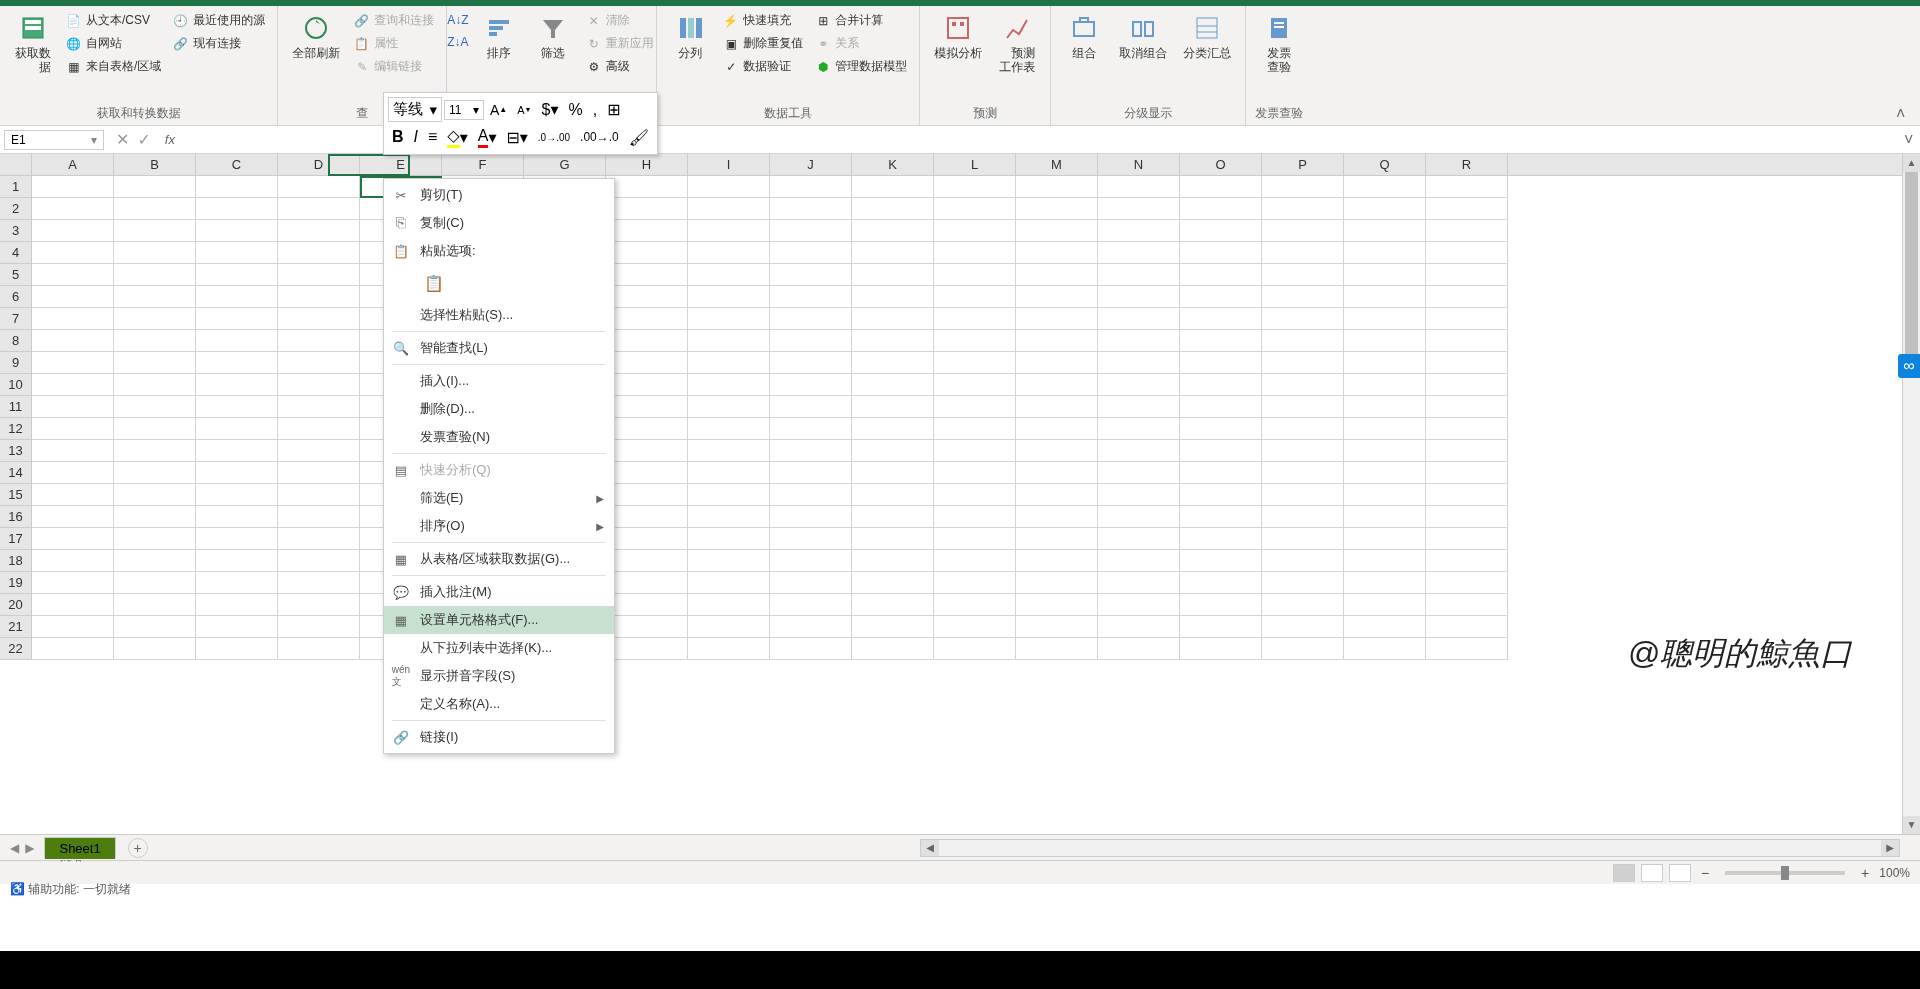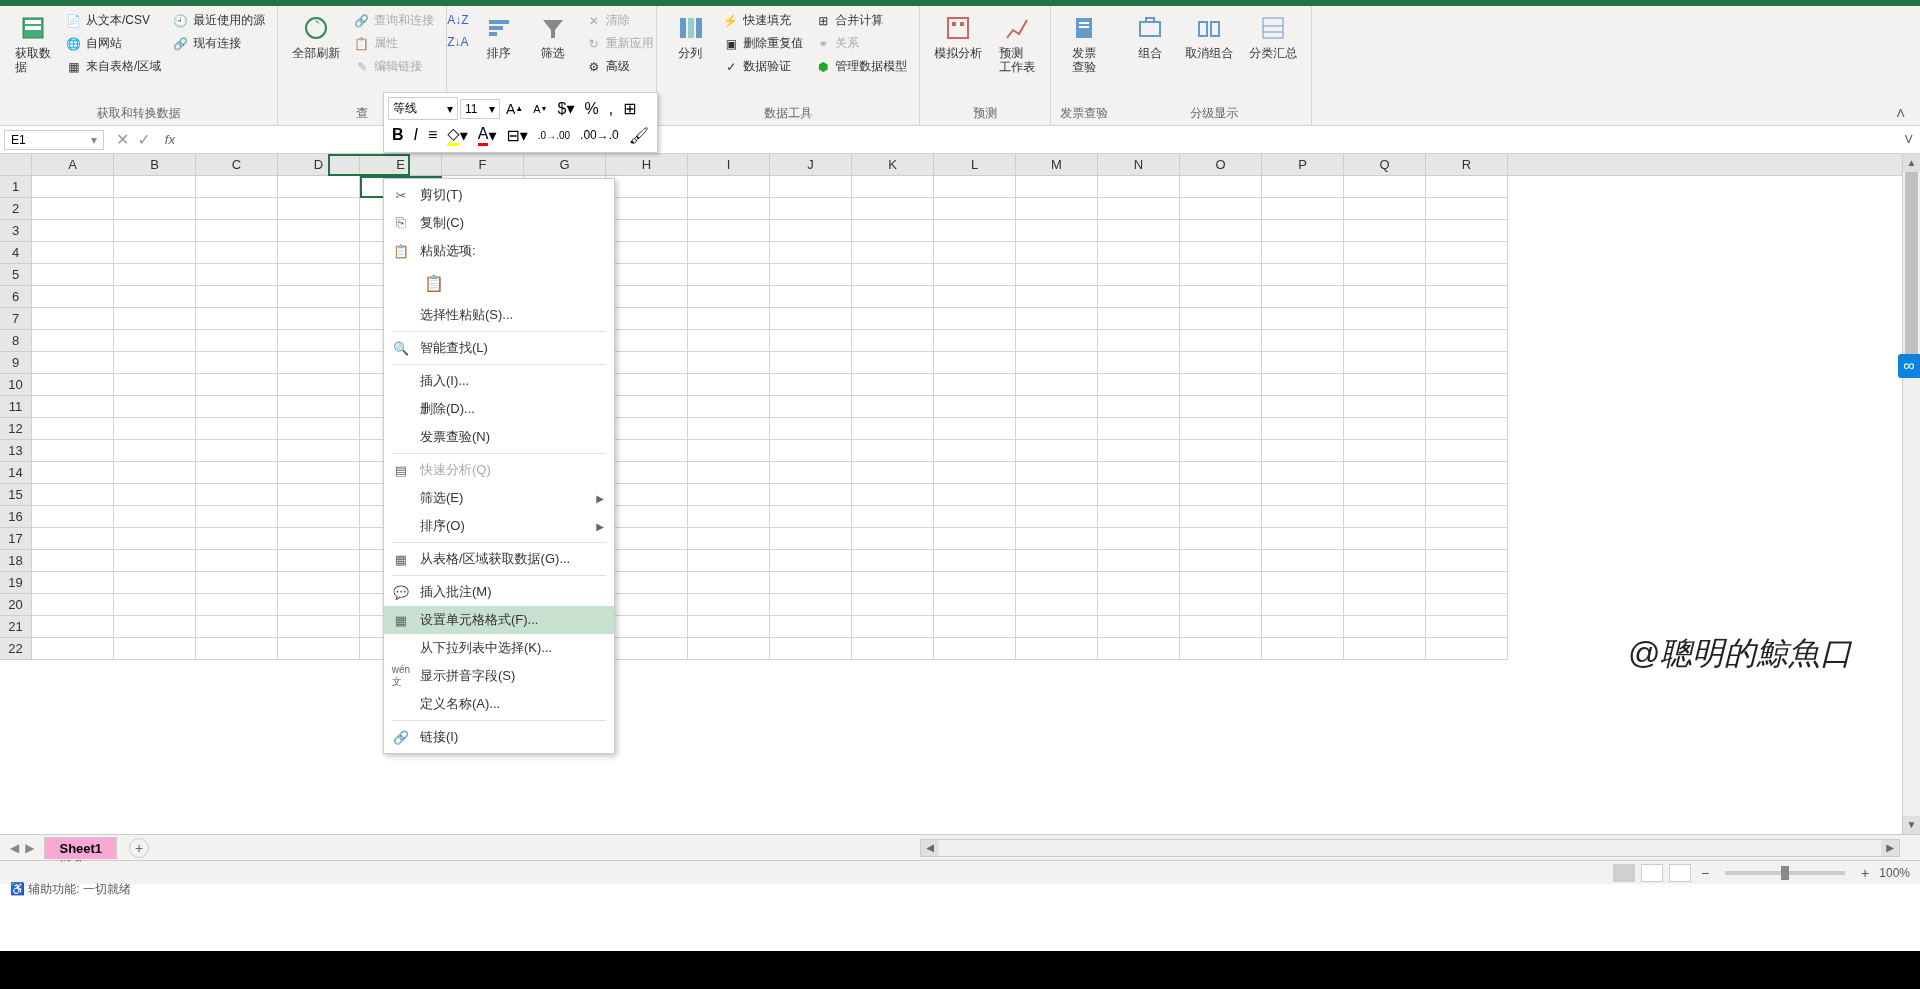--- a/index.html
+++ b/index.html
@@ -6,31 +6,31 @@
 body { background: #fff; width: 1920px; height: 989px; overflow: hidden; position: relative; }
 
 .top-tabs { height: 6px; background: #217346; display: flex; }
 
 .ribbon { height: 120px; background: #f3f2f1; border-bottom: 1px solid #d4d4d4; display: flex; position: relative; }
 .ribbon-group { border-right: 1px solid #d4d4d4; padding: 4px 8px 0; display: flex; flex-direction: column; justify-content: space-between; align-items: center; height: 120px; }
 .ribbon-group-content { display: flex; align-items: flex-start; gap: 4px; flex: 1; }
 .ribbon-group-label { font-size: 12px; color: #666; padding: 2px 0 4px; text-align: center; width: 100%; }
 .big-btn { display: flex; flex-direction: column; align-items: center; justify-content: center; padding: 2px 6px; min-width: 50px; cursor: pointer; }
 .big-btn .icon-box { width: 32px; height: 32px; display: flex; align-items: center; justify-content: center; }
-.big-btn .label { font-size: 12px; color: #333; text-align: left; line-height: 1.2; margin-top: 2px; }
+.big-btn .label { font-size: 12px; color: #333; text-align: right; line-height: 1.2; margin-top: 2px; }
 .small-btn-col { display: flex; flex-direction: column; gap: 2px; }
 .small-btn { display: flex; align-items: center; gap: 4px; padding: 2px 4px; font-size: 12px; color: #333; cursor: pointer; white-space: nowrap; }
 .small-btn.disabled { color: #aaa; }
 .small-icon { width: 16px; height: 16px; display: inline-flex; align-items: center; justify-content: center; }
 .collapse-ribbon { position: absolute; right: 8px; bottom: 4px; width: 16px; height: 16px; cursor: pointer; color: #666; }
 
 .mini-toolbar { position: absolute; left: 383px; top: 92px; background: #fff; border: 1px solid #ccc; box-shadow: 2px 2px 4px rgba(0,0,0,0.2); padding: 4px; z-index: 100; display: flex; flex-direction: column; gap: 2px; }
 .mini-row { display: flex; align-items: center; gap: 2px; }
 .mini-item { padding: 2px 4px; cursor: pointer; display: flex; align-items: center; }
-.font-name { border: 1px solid #ccc; padding: 2px 4px; width: 70px; font-size: 12px; display: flex; justify-content: space-between; align-items: center; }
+.font-name { border: 1px solid #ccc; padding: 2px 4px; width: 54px; font-size: 15px; display: flex; justify-content: space-between; align-items: center; }
 .font-size { border: 1px solid #ccc; padding: 2px 4px; width: 40px; font-size: 12px; display: flex; justify-content: space-between; align-items: center; }
 
 .name-fx-bar { height: 28px; border-bottom: 1px solid #d4d4d4; display: flex; align-items: center; background: #fff; }
 .name-box { width: 100px; border: 1px solid #ccc; margin: 0 4px; padding: 2px 6px; font-size: 12px; display: flex; justify-content: space-between; align-items: center; }
 .fx-controls { display: flex; gap: 8px; padding: 0 8px; color: #999; }
 .fx-controls span { cursor: pointer; }
 .fx-label { font-style: italic; font-size: 13px; color: #666; padding: 0 6px; }
 .formula-input { flex: 1; padding: 2px 6px; font-size: 12px; border: none; outline: none; }
 .fx-expand { width: 16px; color: #666; cursor: pointer; padding-right: 6px; }
 
@@ -56,21 +56,21 @@
 .ctx-icon { width: 18px; height: 18px; display: inline-flex; align-items: center; justify-content: center; color: #666; flex-shrink: 0; }
 .ctx-text { flex: 1; }
 .ctx-arrow { font-size: 10px; color: #666; }
 .ctx-sep { height: 1px; background: #e0e0e0; margin: 2px 8px; }
 .paste-icon-row { padding: 4px 10px 4px 36px; }
 .paste-icon-btn { width: 28px; height: 28px; border: 1px solid transparent; display: inline-flex; align-items: center; justify-content: center; cursor: pointer; }
 
 .sheet-tabs-bar { height: 26px; border-top: 1px solid #ccc; display: flex; align-items: center; background: #f3f2f1; position: relative; }
 .tab-nav { display: flex; gap: 6px; padding: 0 10px; color: #888; }
 .tab-nav span { cursor: pointer; font-size: 12px; }
-.sheet-tab { padding: 3px 14px; background: #f9a8d4; border: 1px solid #ccc; border-bottom: none; font-size: 13px; cursor: pointer; font-weight: bold; }
+.sheet-tab { padding: 3px 14px; background: #4d7c0f; border: 1px solid #ccc; border-bottom: none; font-size: 13px; cursor: pointer; }
 .add-sheet { width: 20px; height: 20px; border: 1px solid #ccc; border-radius: 50%; margin-left: 12px; display: flex; align-items: center; justify-content: center; font-size: 14px; color: #666; cursor: pointer; }
 .hscroll-area { position: absolute; right: 20px; left: 920px; top: 4px; height: 18px; background: #f0f0f0; border: 1px solid #ccc; }
 .hscroll-btn { position: absolute; width: 18px; height: 16px; background: #e0e0e0; text-align: center; font-size: 10px; line-height: 16px; cursor: pointer; top: 0; color: #666; }
 
 .status-bar { height: 24px; background: #f3f2f1; border-top: 1px solid #ccc; display: flex; align-items: center; justify-content: space-between; padding: 0 10px; font-size: 12px; color: #555; }
 .status-left { display: flex; gap: 16px; align-items: center; flex-direction: column; }
 .status-right { display: flex; gap: 6px; align-items: center; }
 .view-btn { width: 22px; height: 18px; border: 1px solid #ccc; cursor: pointer; background: #fff; }
 .view-btn.active { background: #d0d0d0; }
 .zoom-slider { width: 120px; height: 4px; background: #ccc; position: relative; margin: 0 6px; }
@@ -266,69 +266,69 @@
               <path d="M4 24 L10 16 L16 20 L24 6" fill="none" stroke="#c66" stroke-width="2"></path>
             </svg>
           </div>
         <div class="label" style="white-space:pre-line">预测
 工作表</div>
       </div>
     </div>
     <div class="ribbon-group-label">预测</div>
   </div>
 
+  <div class="ribbon-group">
+    <div class="ribbon-group-content">
+      <div class="big-btn">
+        <div class="icon-box">
+            <svg width="28" height="28">
+              <rect x="4" y="8" width="20" height="14" fill="none" stroke="#69c" stroke-width="2"></rect>
+              <path d="M10 8 L10 4 L18 4 L18 8" fill="none" stroke="#69c" stroke-width="2"></path>
+            </svg>
+          </div>
+        <div class="label">组合</div>
+      </div>
+      <div class="big-btn">
+        <div class="icon-box">
+            <svg width="28" height="28">
+              <rect x="4" y="8" width="8" height="14" fill="none" stroke="#69c" stroke-width="2"></rect>
+              <rect x="16" y="8" width="8" height="14" fill="none" stroke="#69c" stroke-width="2"></rect>
+            </svg>
+          </div>
+        <div class="label">取消组合</div>
+      </div>
+      <div class="big-btn">
+        <div class="icon-box">
+            <svg width="28" height="28">
+              <rect x="4" y="4" width="20" height="20" fill="none" stroke="#69c" stroke-width="1"></rect>
+              <line x1="4" y1="12" x2="24" y2="12" stroke="#69c"></line>
+              <line x1="4" y1="18" x2="24" y2="18" stroke="#69c"></line>
+            </svg>
+          </div>
+        <div class="label">分类汇总</div>
+      </div>
+    </div>
+    <div class="ribbon-group-label">分级显示</div>
+  </div>
+
   <div class="ribbon-group" style="border-right:none">
     <div class="ribbon-group-content">
       <div class="big-btn">
         <div class="icon-box">
             <svg width="28" height="28">
               <rect x="6" y="4" width="16" height="20" fill="#69c"></rect>
               <rect x="9" y="8" width="10" height="2" fill="#fff"></rect>
               <rect x="9" y="12" width="10" height="2" fill="#fff"></rect>
             </svg>
           </div>
         <div class="label" style="white-space:pre-line">发票
 查验</div>
       </div>
     </div>
     <div class="ribbon-group-label">发票查验</div>
-  </div>
-
-  <div class="ribbon-group">
-    <div class="ribbon-group-content">
-      <div class="big-btn">
-        <div class="icon-box">
-            <svg width="28" height="28">
-              <rect x="4" y="8" width="20" height="14" fill="none" stroke="#69c" stroke-width="2"></rect>
-              <path d="M10 8 L10 4 L18 4 L18 8" fill="none" stroke="#69c" stroke-width="2"></path>
-            </svg>
-          </div>
-        <div class="label">组合</div>
-      </div>
-      <div class="big-btn">
-        <div class="icon-box">
-            <svg width="28" height="28">
-              <rect x="4" y="8" width="8" height="14" fill="none" stroke="#69c" stroke-width="2"></rect>
-              <rect x="16" y="8" width="8" height="14" fill="none" stroke="#69c" stroke-width="2"></rect>
-            </svg>
-          </div>
-        <div class="label">取消组合</div>
-      </div>
-      <div class="big-btn">
-        <div class="icon-box">
-            <svg width="28" height="28">
-              <rect x="4" y="4" width="20" height="20" fill="none" stroke="#69c" stroke-width="1"></rect>
-              <line x1="4" y1="12" x2="24" y2="12" stroke="#69c"></line>
-              <line x1="4" y1="18" x2="24" y2="18" stroke="#69c"></line>
-            </svg>
-          </div>
-        <div class="label">分类汇总</div>
-      </div>
-    </div>
-    <div class="ribbon-group-label">分级显示</div>
   </div>
 
   <div class="collapse-ribbon">˄</div>
 </div>
 
 <div class="mini-toolbar">
   <div class="mini-row">
     <div class="font-name">
         <span>等线</span>
         <span>▾</span>

